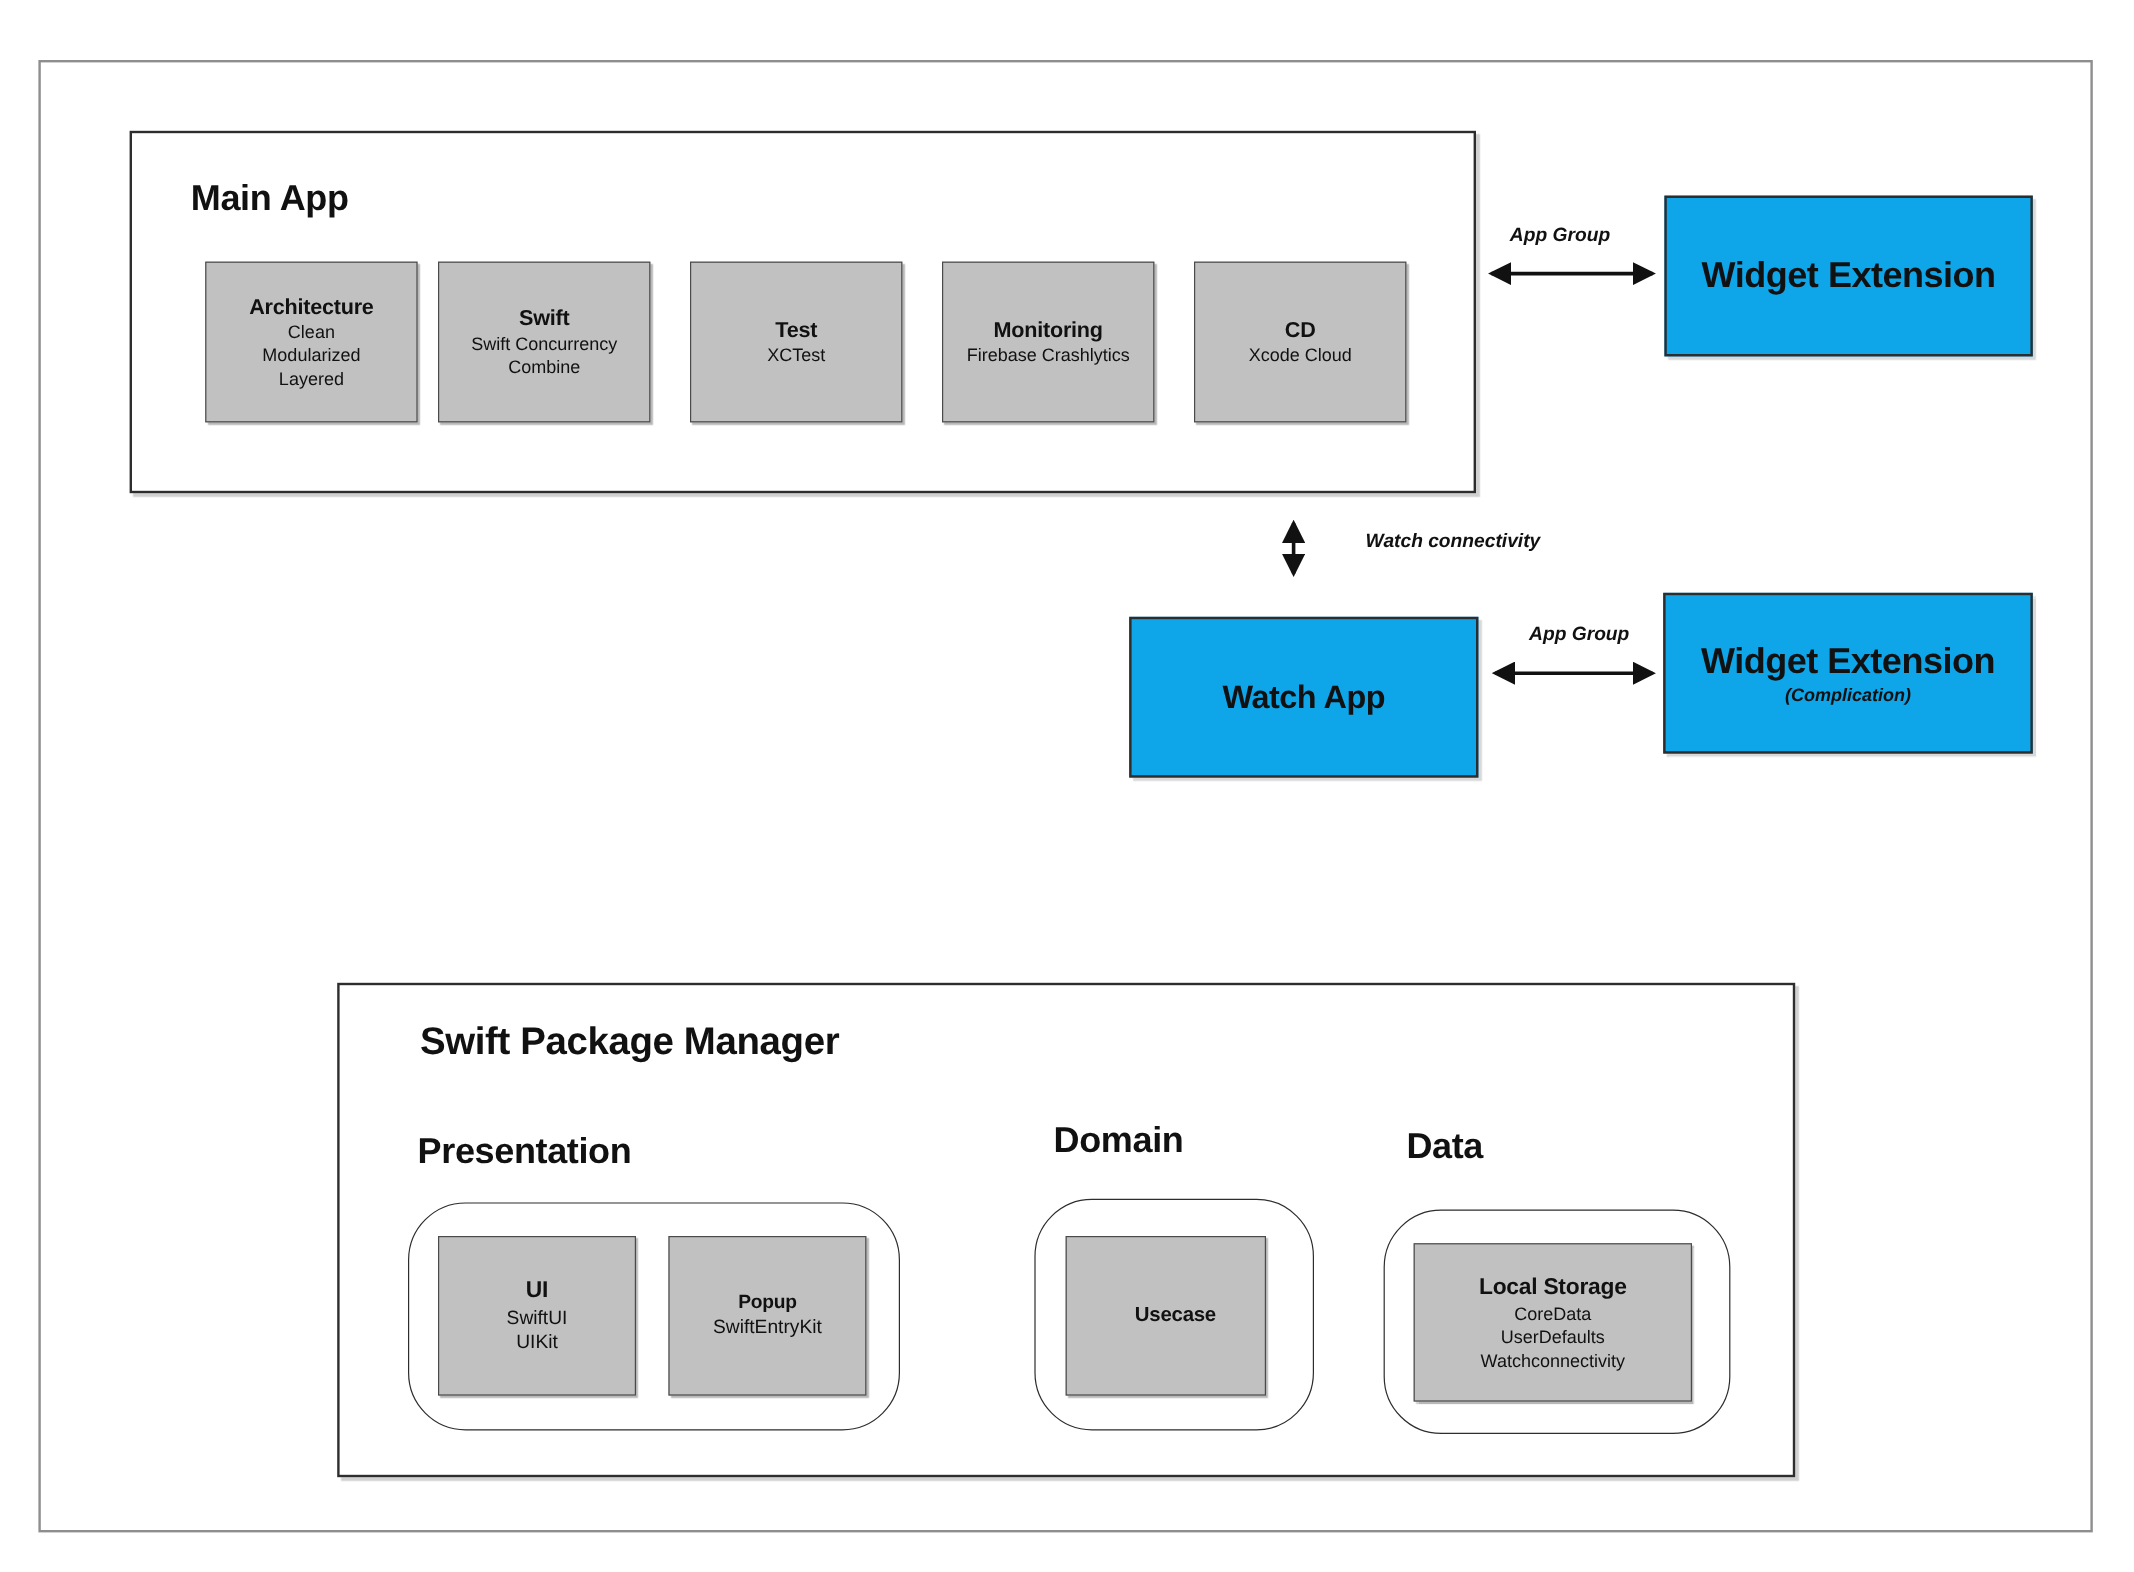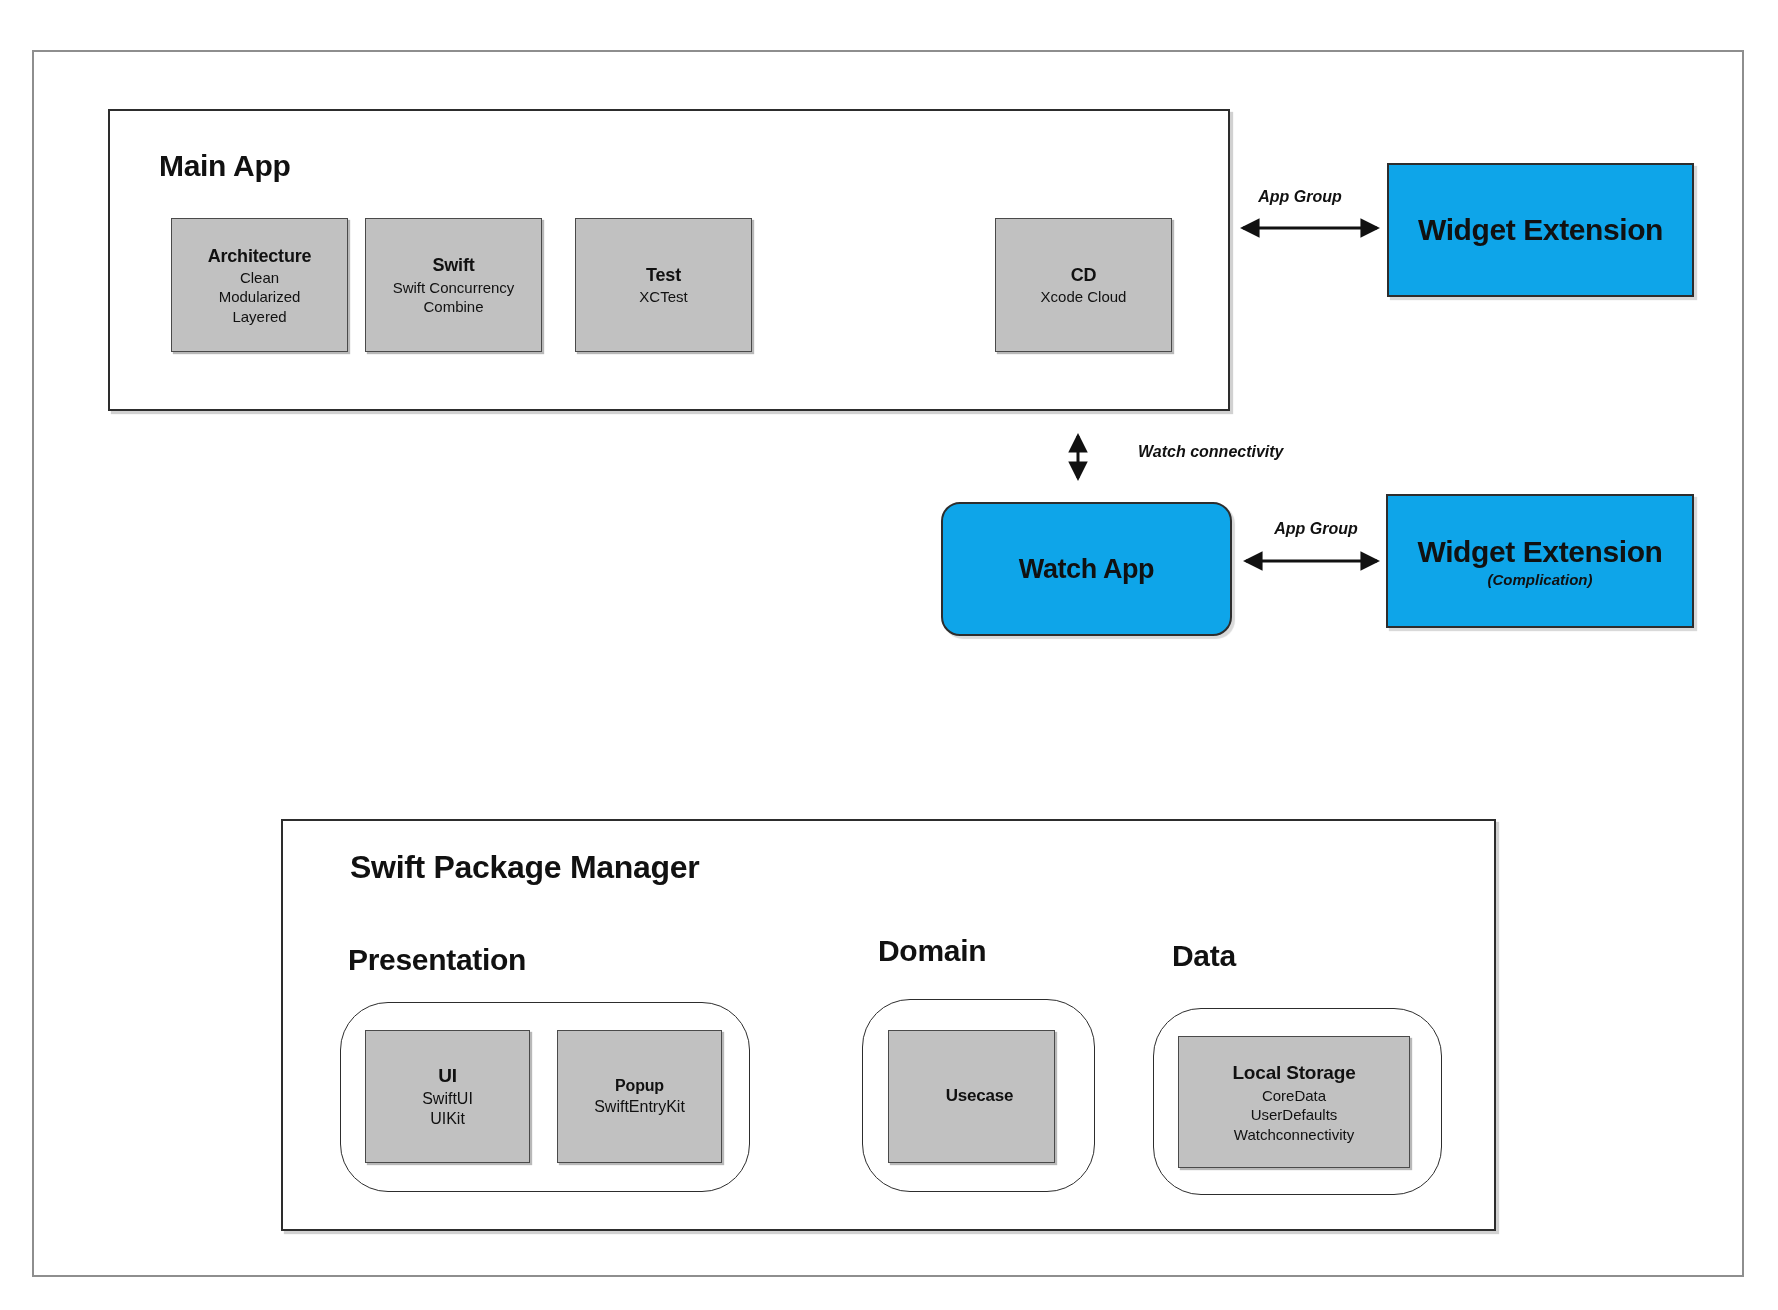--- a/index.html
+++ b/index.html
@@ -45,30 +45,34 @@
   </div>
   <div class="module" style="left:365px;top:218px;width:175px;height:132px;">
     <div class="m-title">Swift</div>
     <div class="m-line">Swift Concurrency</div>
     <div class="m-line">Combine</div>
   </div>
   <div class="module" style="left:575px;top:218px;width:175px;height:132px;">
     <div class="m-title">Test</div>
     <div class="m-line">XCTest</div>
   </div>
+  <div class="module" style="left:785px;top:218px;width:175px;height:132px;">
+    <div class="m-title">Monitoring</div>
+    <div class="m-line">Firebase Crashlytics</div>
+  </div>
   <div class="module" style="left:995px;top:218px;width:175px;height:132px;">
     <div class="m-title">CD</div>
     <div class="m-line">Xcode Cloud</div>
   </div>
 
   <div class="wbox" style="left:1387px;top:163px;width:303px;height:130px;">
     <div class="wbox-title">Widget Extension</div>
   </div>
 
-  <div class="wbox" style="left:941px;top:502px;width:287px;height:130px;border-radius:19px;">
+  <div class="wbox" style="left:941px;top:514px;width:287px;height:130px;">
     <div class="wbox-title" style="font-size:27px;">Watch App</div>
   </div>
 
   <div class="wbox" style="left:1386px;top:494px;width:304px;height:130px;">
     <div class="wbox-title">Widget Extension</div>
     <div class="wbox-sub">(Complication)</div>
   </div>
 
   <div class="conn-label centered" style="left:1300px;top:197px;">App Group</div>
   <div class="conn-label" style="left:1138px;top:443px;">Watch connectivity</div>

